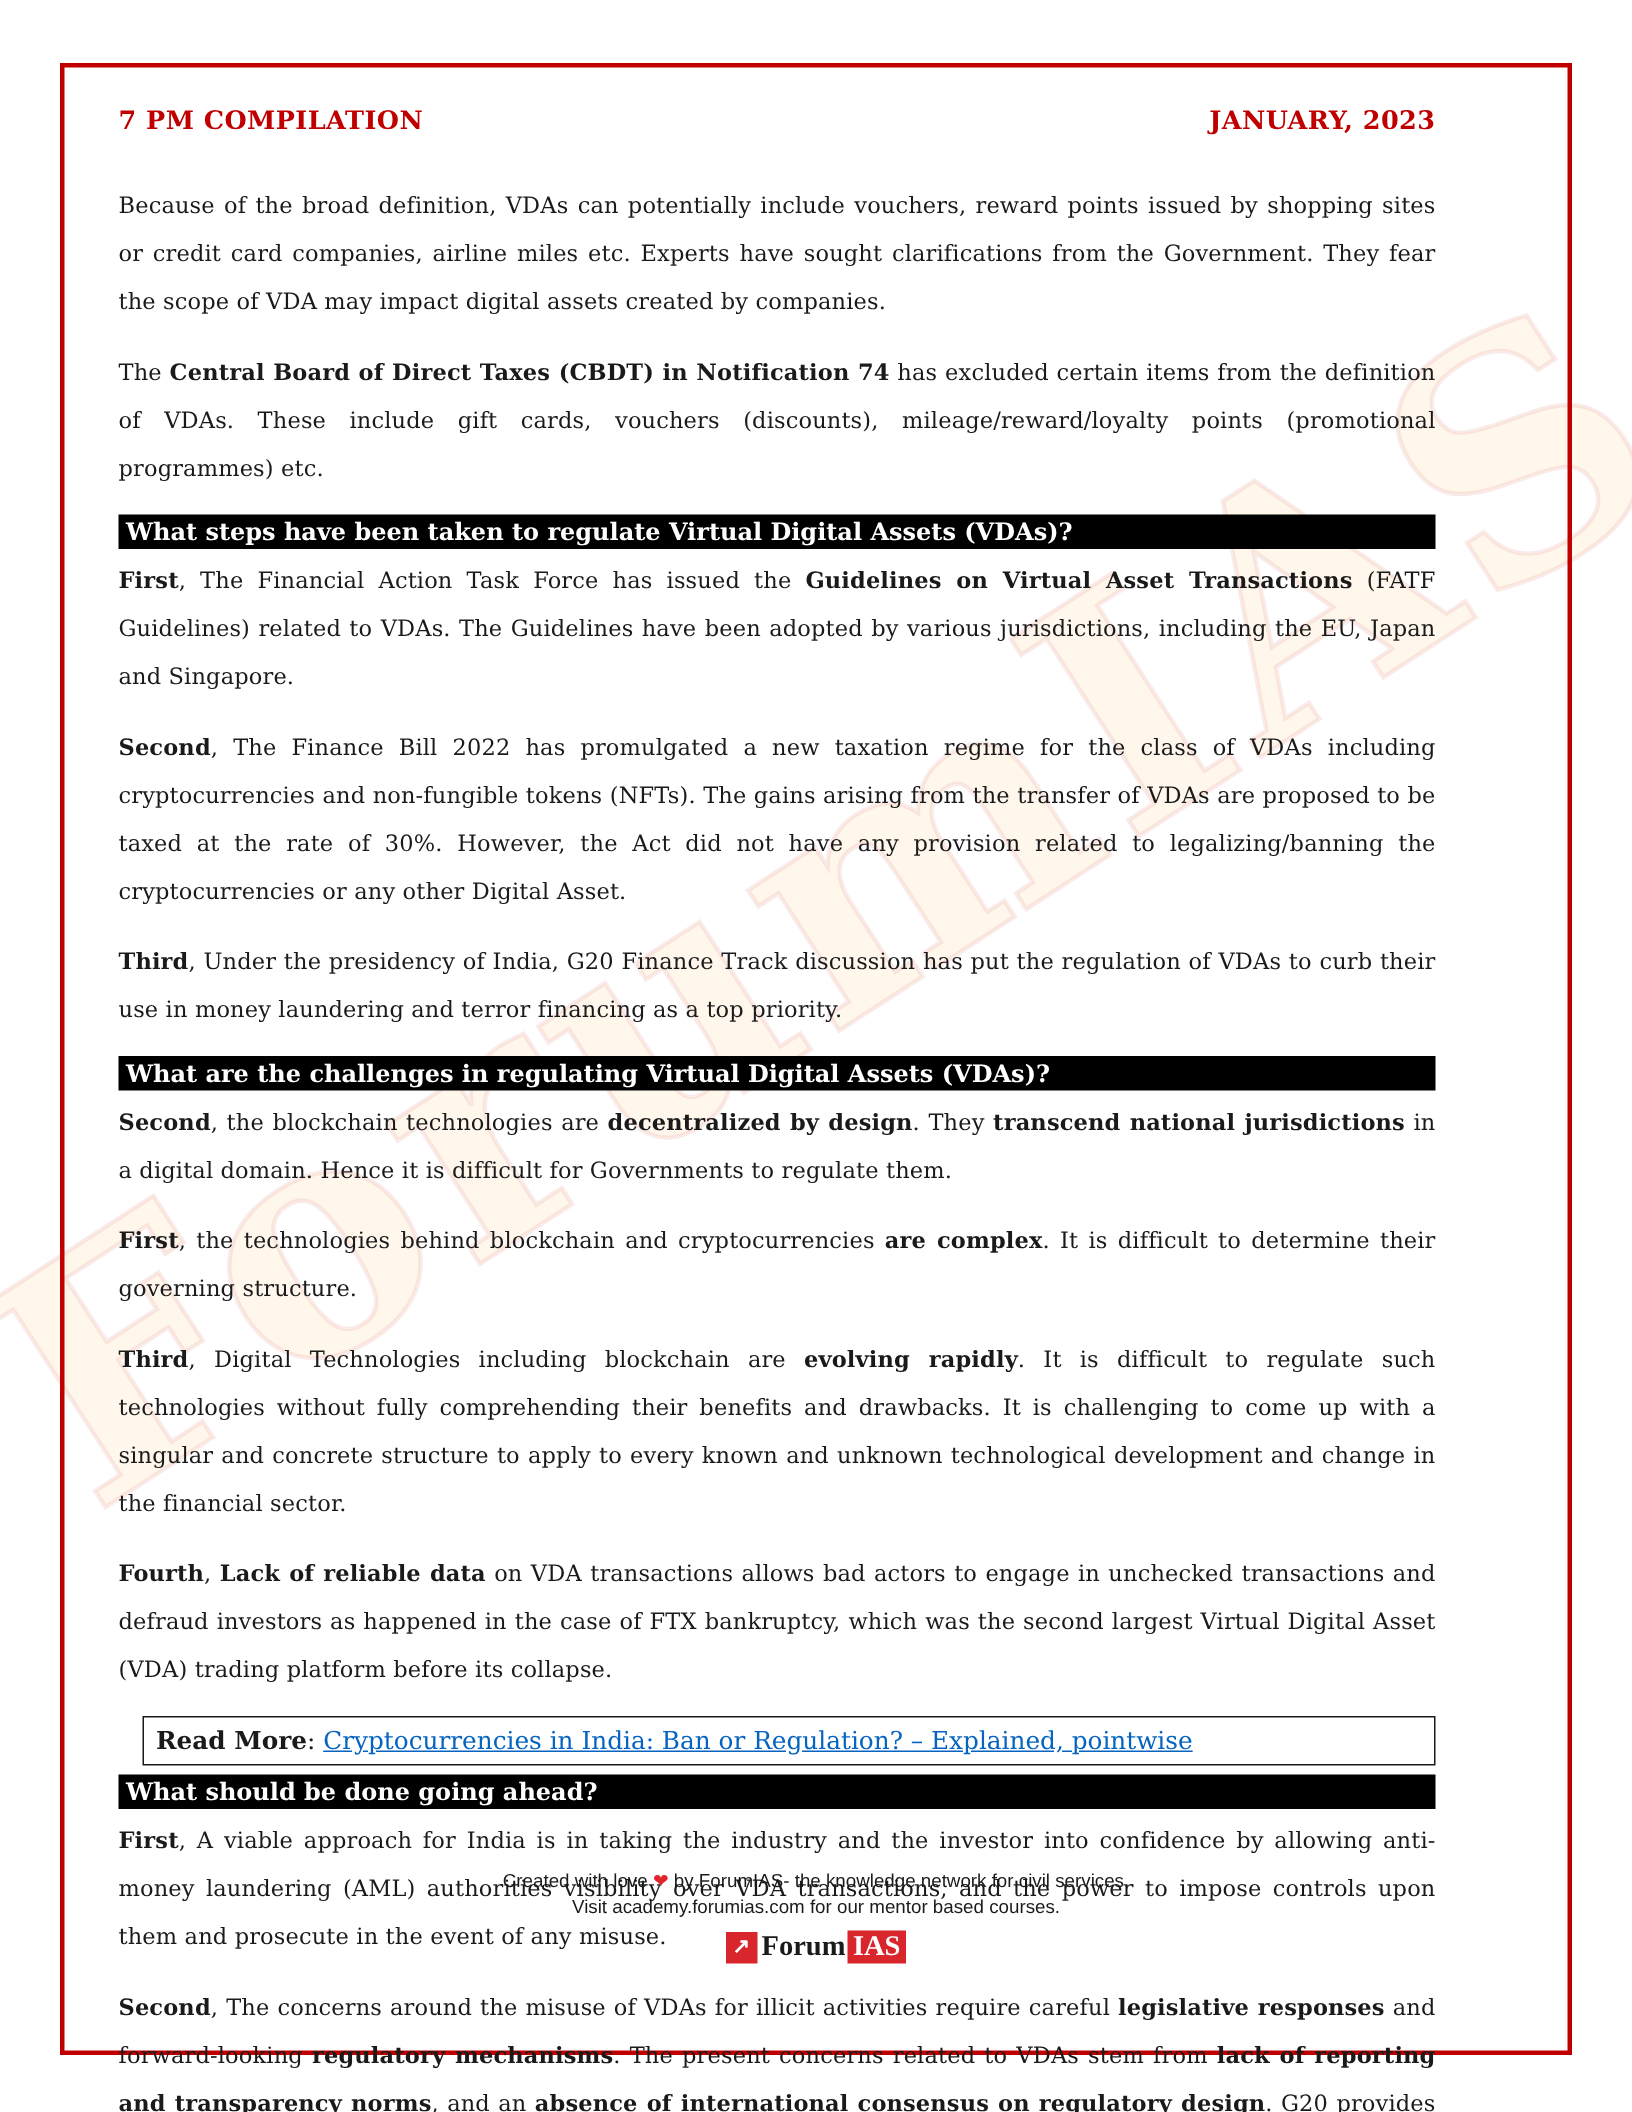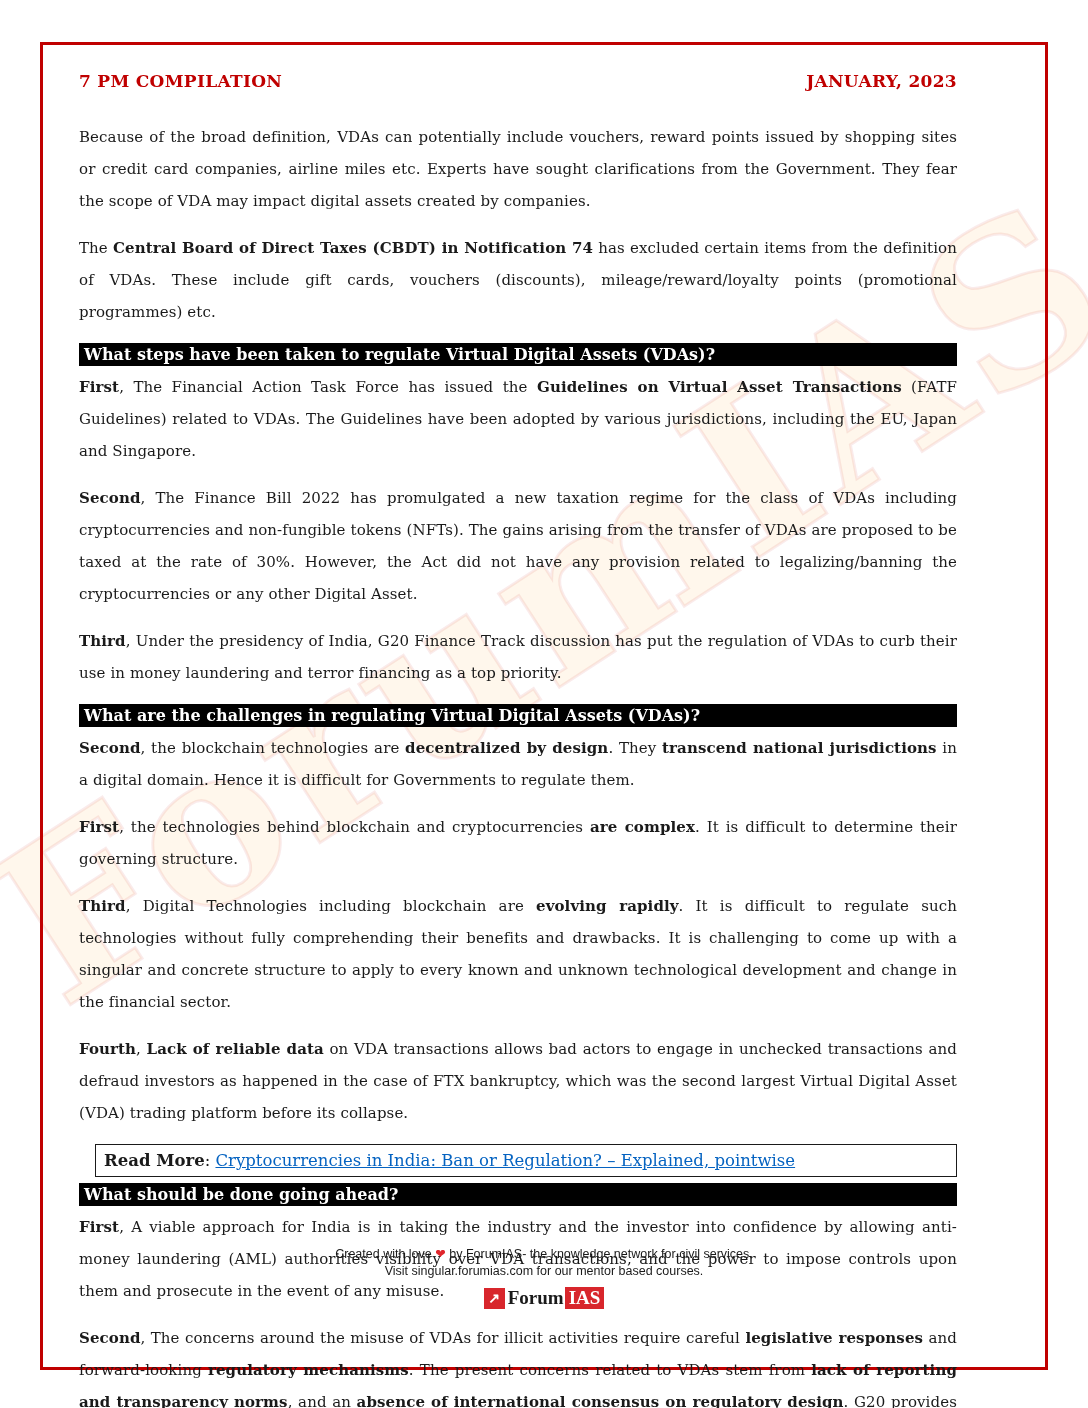--- a/index.html
+++ b/index.html
@@ -152,21 +152,21 @@
       <div class="p"><span class="b">First</span><span>, A viable approach for India is in taking the industry and the investor into confidence by allowing anti-money laundering (AML) authorities visibility over VDA transactions, and the power to impose controls upon them and prosecute in the event of any misuse.</span></div>
       <div class="p"><span class="b">Second</span><span>, The concerns around the misuse of VDAs for illicit activities require careful </span><span class="b">legislative responses</span><span> and forward-looking </span><span class="b">regulatory mechanisms</span><span>. The present concerns related to VDAs stem from </span><span class="b">lack of reporting and transparency norms</span><span>, and an </span><span class="b">absence of international consensus on regulatory design</span><span>. G20 provides a suitable platform to develop an understanding and consensus regarding regulation of VDAs. The Government has taken a positive approach by pushing this matter as a priority for G20 Finance track.</span></div>
       <div class="p"><span class="b">Third</span><span>, The financial institutions, fintech, regulators, consumers, and government need to join forces to have a fair and comprehensive regulation benefitting every stakeholder.</span></div>
 
     </div>
 
     <div class="doc-footer">
       <div class="line">
         <span>Created with love </span><span class="heart">❤</span><span> by ForumIAS- the knowledge network for civil services.</span>
       </div>
-      <div class="line">Visit singular.forumias.com for our mentor based courses.</div>
+      <div class="line">Visit academy.forumias.com for our mentor based courses.</div>
       <div class="logo">
         <span class="logo-arrow">↗</span>
         <span class="logo-forum">Forum</span>
         <span class="logo-ias">IAS</span>
       </div>
     </div>
   </div>
 </div>
 
 </body></html>

